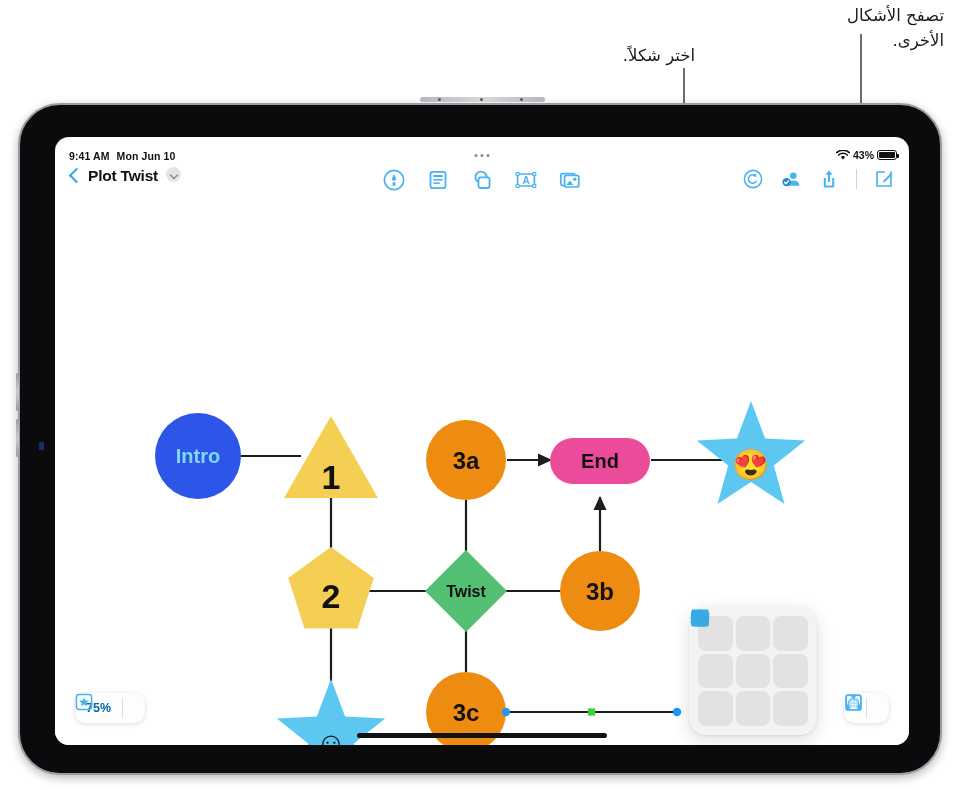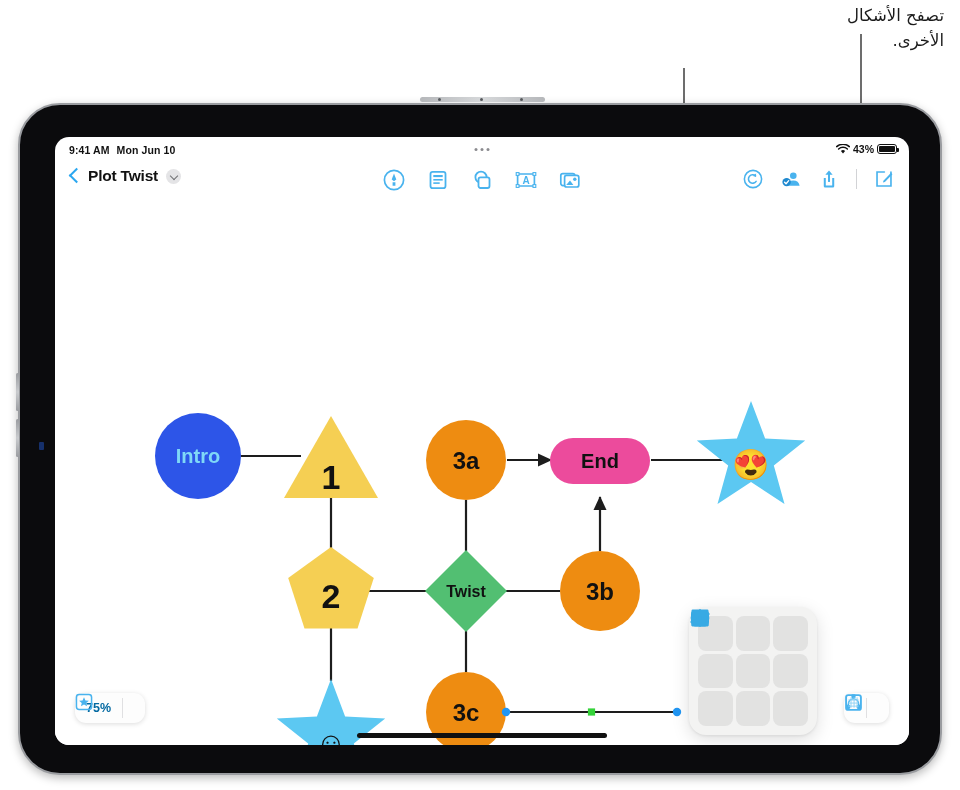--- a/index.html
+++ b/index.html
@@ -61,21 +61,21 @@
     background: linear-gradient(180deg,#9b9da1,#c9cbce,#9b9da1);
   }
   .sensor {
     position: absolute; left: 19px; top: 337px;
     width: 5px; height: 8px; border-radius: 1px;
     background: #16306b;
   }
 
   
   #statusbar {
-    position: absolute; left: 0; top: 2px; width: 100%; height: 24px;
+    position: absolute; left: 0; top: 8px; width: 100%; height: 24px;
     display: flex; align-items: center;
   }
   .sb-left {
     position: absolute; left: 14px; top: 5px;
     font-size: 10.5px; font-weight: bold; color: #111;
     letter-spacing: .1px;
   }
   .sb-left span { margin-right: 7px; }
   .sb-dots {
     position: absolute; left: 50%; top: 9px; transform: translateX(-50%);
@@ -97,21 +97,21 @@
     width: 1.6px; height: 3.5px; background: #111; border-radius: 0 1px 1px 0;
   }
   .battery b { display: block; height: 100%; width: 100%; background: #111; border-radius: 1px; }
 
   
   #toolbar {
     position: absolute; left: 0; top: 24px; width: 100%; height: 42px;
   }
   .tb-left {
     position: absolute; left: 14px; top: 6px;
-    display: flex; align-items: center; gap: 8px;
+    display: flex; align-items: flex-start; gap: 8px;
   }
   .chev-back {
     width: 11px; height: 18px; position: relative; cursor: pointer;
   }
   .chev-back::before {
     content: ""; position: absolute; left: 2px; top: 3px;
     width: 9px; height: 9px;
     border-left: 2.4px solid #2ba7f0; border-bottom: 2.4px solid #2ba7f0;
     transform: rotate(45deg);
   }
@@ -187,20 +187,21 @@
     width: 250px; height: 5px; border-radius: 3px; background: #111;
   }
 </style>
 </head>
 <body>
 
 <div id="stage">
 
   <div class="callout" style="right:16px; top:4px; width:200px;">تصفح الأشكال
 الأخرى.</div>
+  <div class="callout" style="right:265px; top:44px; width:180px;">اختر شكلاً.</div>
 
   <div class="leader" style="left:860px; top:34px; width:1.5px; height:545px;"></div>
   <div class="leader" style="left:762px; top:578px; width:100px; height:1.5px;"></div>
   <div class="leader" style="left:683px; top:68px; width:1.5px; height:440px;"></div>
 
   <div id="ipad">
     <div class="cam">
       <i style="left:18px"></i>
         <i style="left:60px"></i>
         <i style="left:100px"></i>

